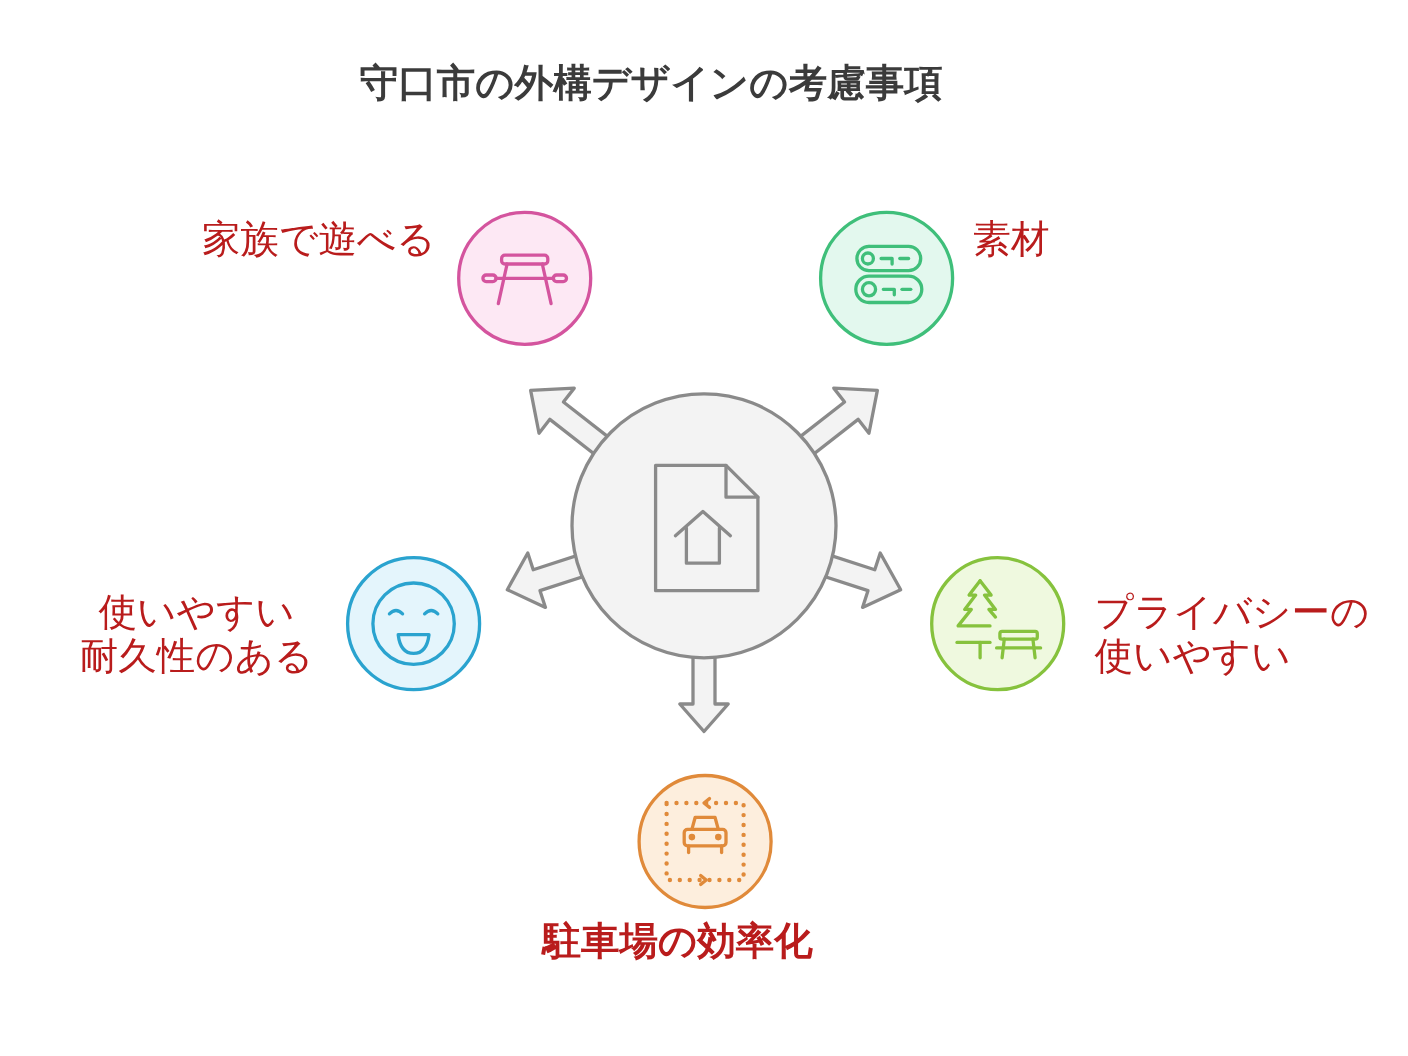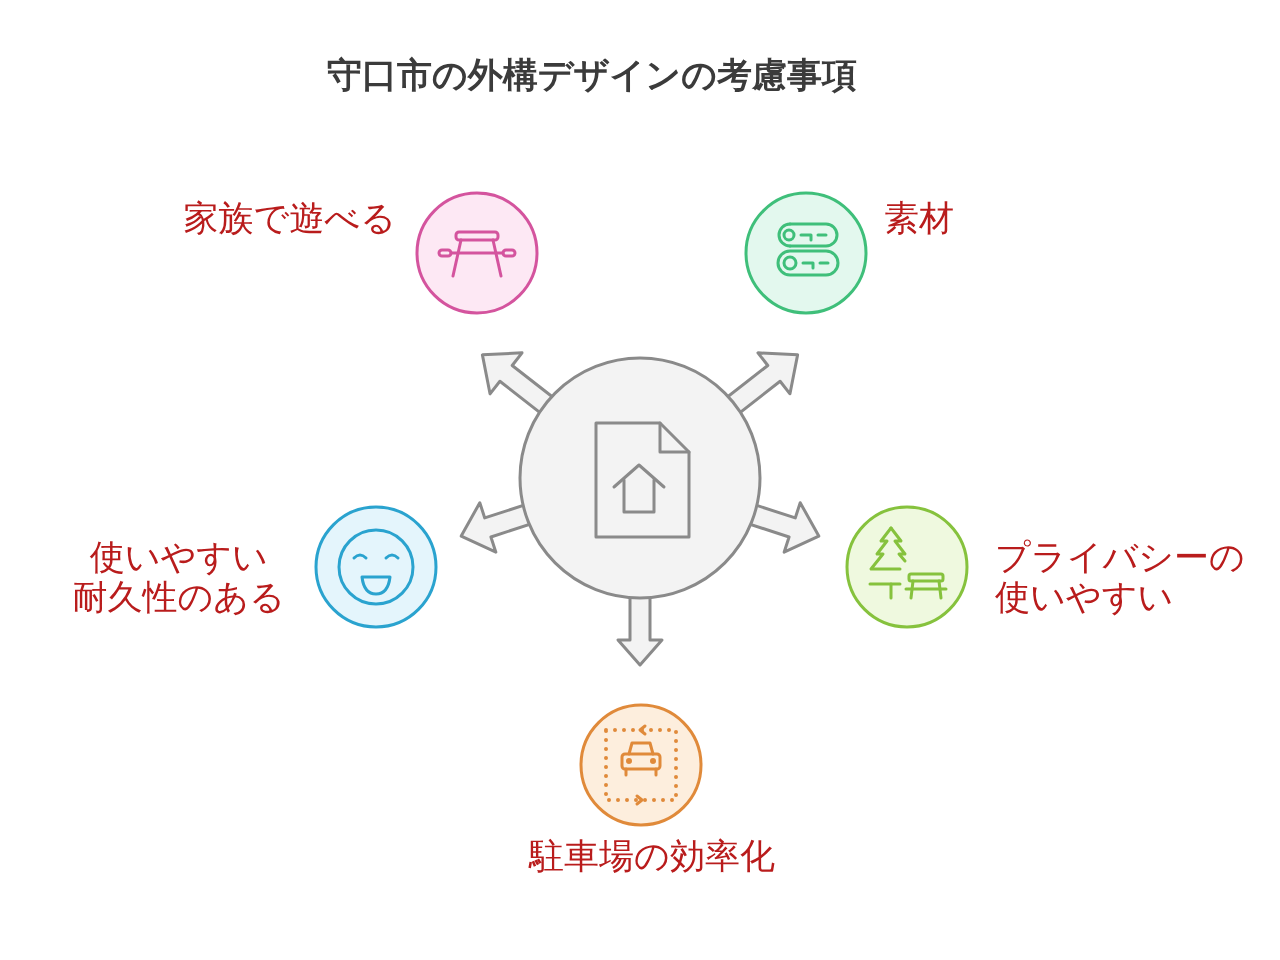--- a/index.html
+++ b/index.html
@@ -163,15 +163,15 @@
 <div class="label right-align" style="right:995px; top:537px;text-align:center;">
   <span class="line">使いやすい</span>
   <span class="line">耐久性のある</span>
 </div>
 
 <div class="label left-align" style="left:995px; top:537px;">
   <span class="line">プライバシーの</span>
   <span class="line">使いやすい</span>
 </div>
 
-<div class="label center-align" style="left:452px; width:400px; top:836px;">
+<div class="label center-align" style="left:416px; width:400px; top:836px;font-weight:bold;">
   <span class="line">駐車場の効率化</span>
 </div>
 
 </body></html>

